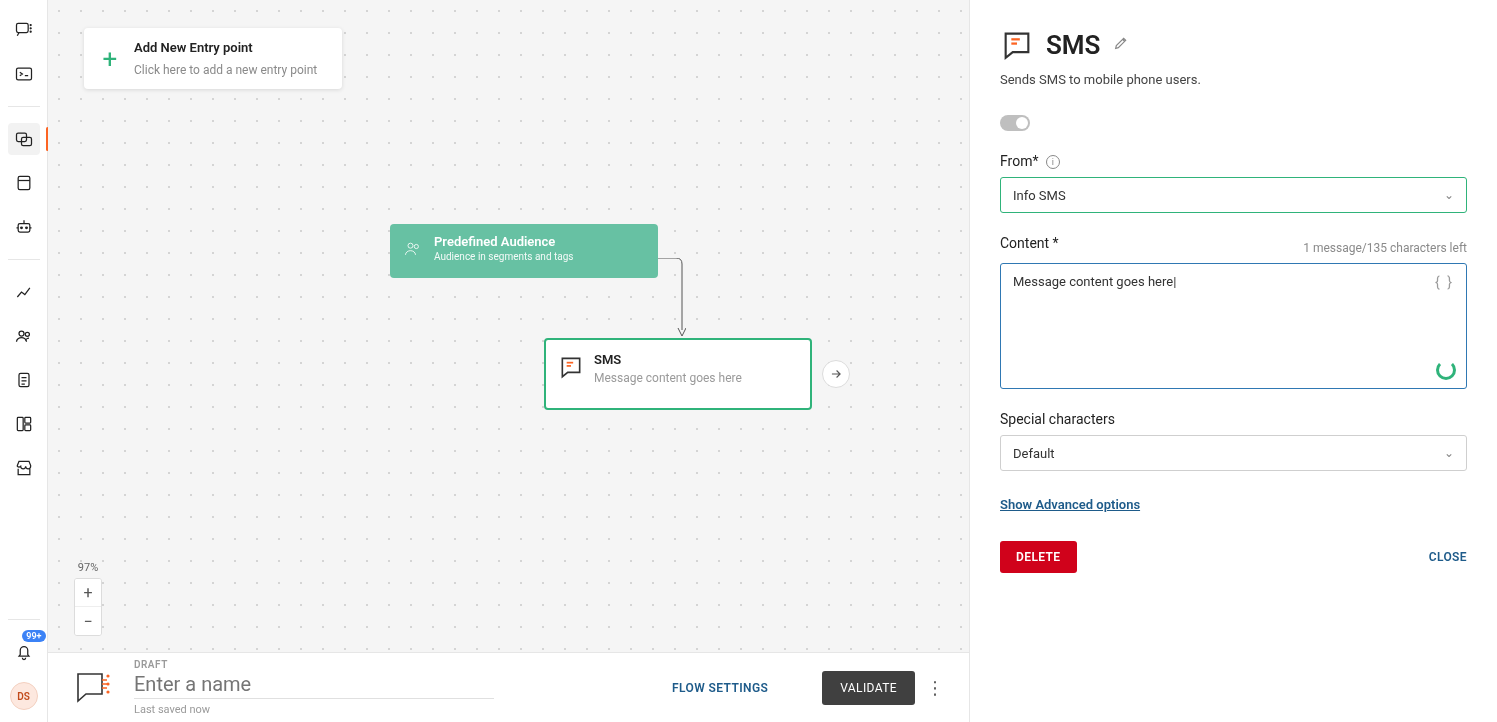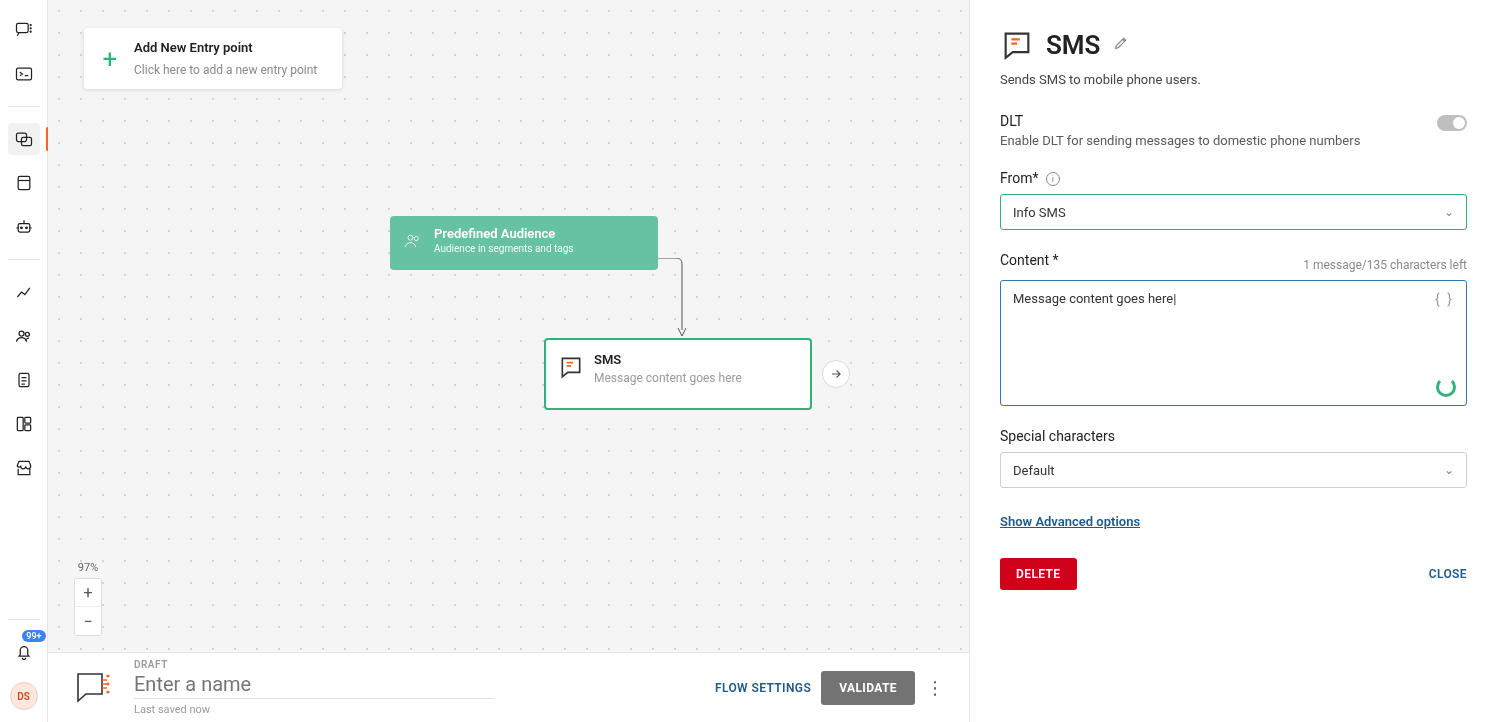--- a/index.html
+++ b/index.html
@@ -29,21 +29,21 @@
   overflow: hidden;
 }
 
 
 .entry-card { position: absolute; top: 28px; left: 36px; width: 258px; background: #fff; border-radius: 4px; box-shadow: 0 1px 4px rgba(0,0,0,0.12); display:flex; align-items:center; padding:12px 14px; cursor:pointer; }
 .entry-plus { width: 24px; height: 24px; margin-right: 12px; color:#2fb37a; font-size:26px; line-height:20px; display:flex;align-items:center;justify-content:center;}
 .entry-title { font-size: 13px; font-weight: 600; color:#222; }
 .entry-sub { font-size: 12px; color:#8a8a8a; margin-top:8px;}
 
 
-.audience-node { position: absolute; left: 342px; top: 216px; width: 268px; height: 54px; background: #67c1a3; color: #fff; border-radius: 4px; padding: 10px 14px 10px 44px; cursor:pointer; }
+.audience-node { position: absolute; left: 342px; top: 224px; width: 268px; height: 54px; background: #67c1a3; color: #fff; border-radius: 4px; padding: 10px 14px 10px 44px; cursor:pointer; }
 .audience-node .ic { position:absolute; left:12px; top:14px; width:22px; height:22px; display:flex;align-items:center;justify-content:center;}
 .audience-node .ic svg { stroke:#fff; fill:none; width:20px;height:20px;}
 .audience-node .t { font-size:13px; font-weight:600; }
 .audience-node .s { font-size:10px; opacity:0.92; margin-top:2px;}
 
 
 .sms-node { position: absolute; left: 496px; top: 338px; width: 268px; height: 72px; background: #fff; border: 2px solid #2fb37a; border-radius: 4px; padding: 12px 14px 12px 48px; cursor:pointer;}
 .sms-node .ic { position:absolute; left:12px; top:14px; width:26px; height:26px;}
 .sms-node .t { font-size:13px; font-weight:600; color:#222;}
 .sms-node .s { font-size:12px; color:#9a9a9a; margin-top:4px;}
@@ -61,21 +61,21 @@
 
 
 .bottombar { height: 70px; background:#fff; border-top:1px solid #e6e6e6; display:flex; align-items:center; padding: 0 24px;}
 .bb-icon { width:44px; height:44px; margin-right:18px;}
 .bb-left { display:flex; flex-direction:column; flex:1;}
 .bb-draft { font-size:10px; color:#9a9a9a; letter-spacing:0.5px; font-weight:600;}
 .bb-name { font-size:20px; color:#9a9a9a; background:transparent; border:none; border-bottom:1px solid #e0e0e0; width:360px; padding:2px 0;}
 .bb-saved { font-size:11px; color:#9a9a9a; margin-top:4px;}
 .bb-actions { display:flex; align-items:center; gap:10px;}
 .bb-link { color:#1e5b8a; font-size:12px; font-weight:600; letter-spacing:0.4px; cursor:pointer;}
-.bb-validate { background:#737373; color:#fff; font-size:12px; font-weight:700; letter-spacing:0.4px; padding:10px 18px; border:none; border-radius:3px; cursor:pointer;}
+.bb-validate { background:#404040; color:#fff; font-size:12px; font-weight:400; letter-spacing:0.4px; padding:10px 18px; border:none; border-radius:3px; cursor:pointer;margin-left:44px;}
 .bb-more { width:20px; text-align:center; color:#555; cursor:pointer; font-size:18px;}
 
 
 .panel { width: 528px; background:#fff; border-left:1px solid #e6e6e6; display:flex; flex-direction:column;}
 .panel-body { flex:1; overflow:auto; padding: 28px 30px 16px;}
 .panel-head { display:flex; align-items:center; gap:12px; margin-bottom:10px;}
 .panel-head .ic { width:34px;height:34px;}
 .panel-title { font-size:26px; font-weight:600; color:#222;}
 .panel-edit { color:#888; cursor:pointer;}
 .panel-desc { font-size:13px; color:#444; margin-bottom:26px;}
@@ -277,24 +277,20 @@
       <span class="panel-edit">
         <svg width="16" height="16" viewBox="0 0 24 24" fill="none" stroke="#888" stroke-width="1.8">
             <path d="M4 20l4-1 11-11-3-3L5 16l-1 4zM14 6l3 3"></path>
           </svg>
       </span>
     </div>
     <div class="panel-desc">Sends SMS to mobile phone users.</div>
 
     <div class="field">
       <div class="field-row">
-        <div>
-          <div class="field-label">DLT</div>
-          <div class="field-sub">Enable DLT for sending messages to domestic phone numbers</div>
-        </div>
         <div class="toggle"></div>
       </div>
     </div>
 
     <div class="field">
       <div class="field-label">
         <span>From*</span>
         <span class="info-ic">i</span>
       </div>
       <div class="select">

